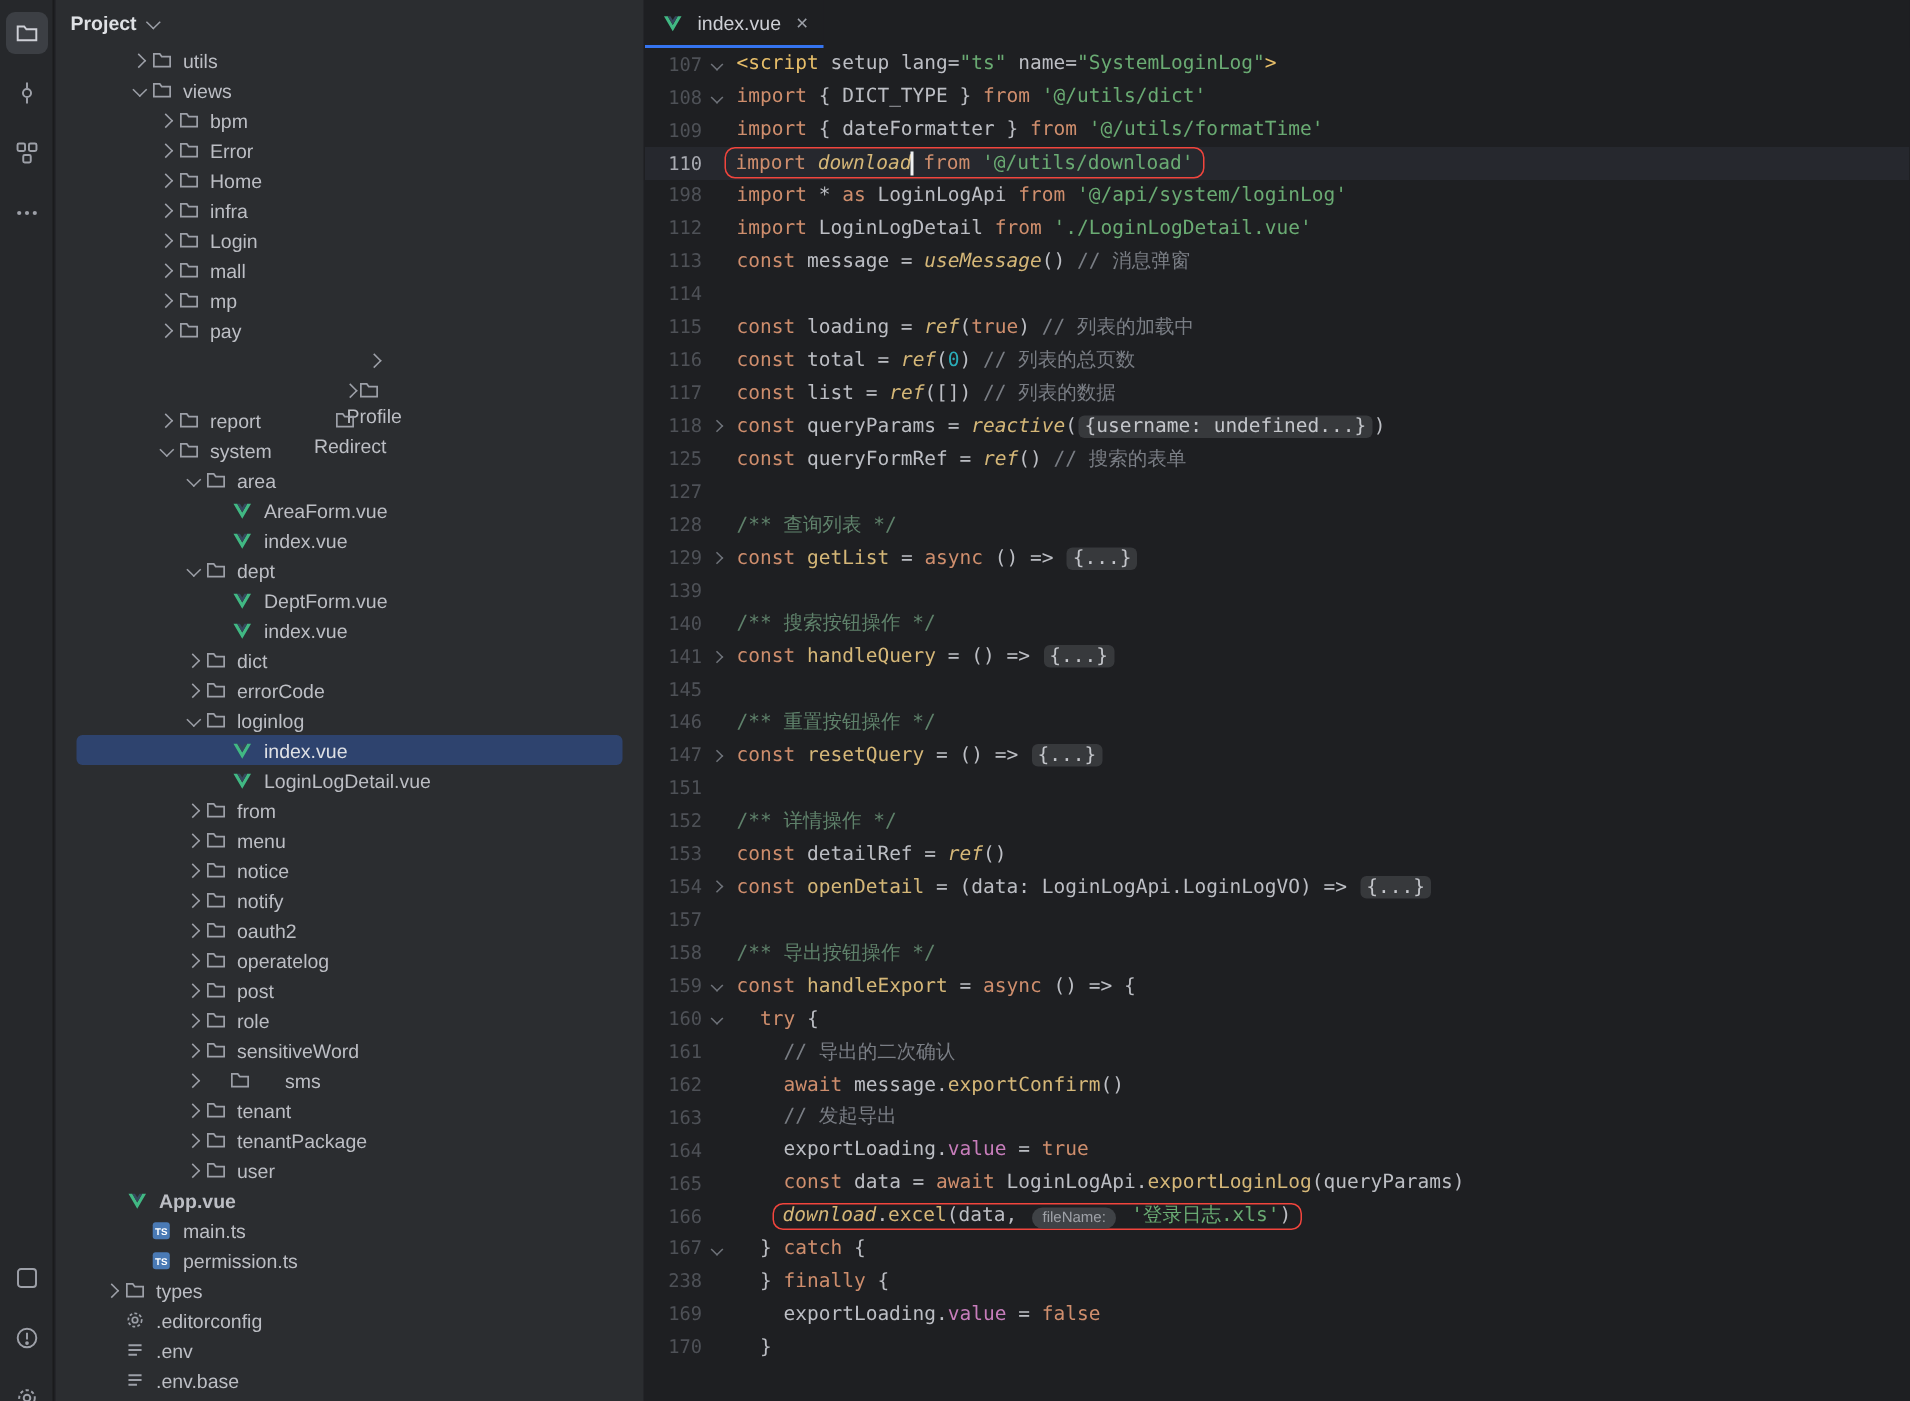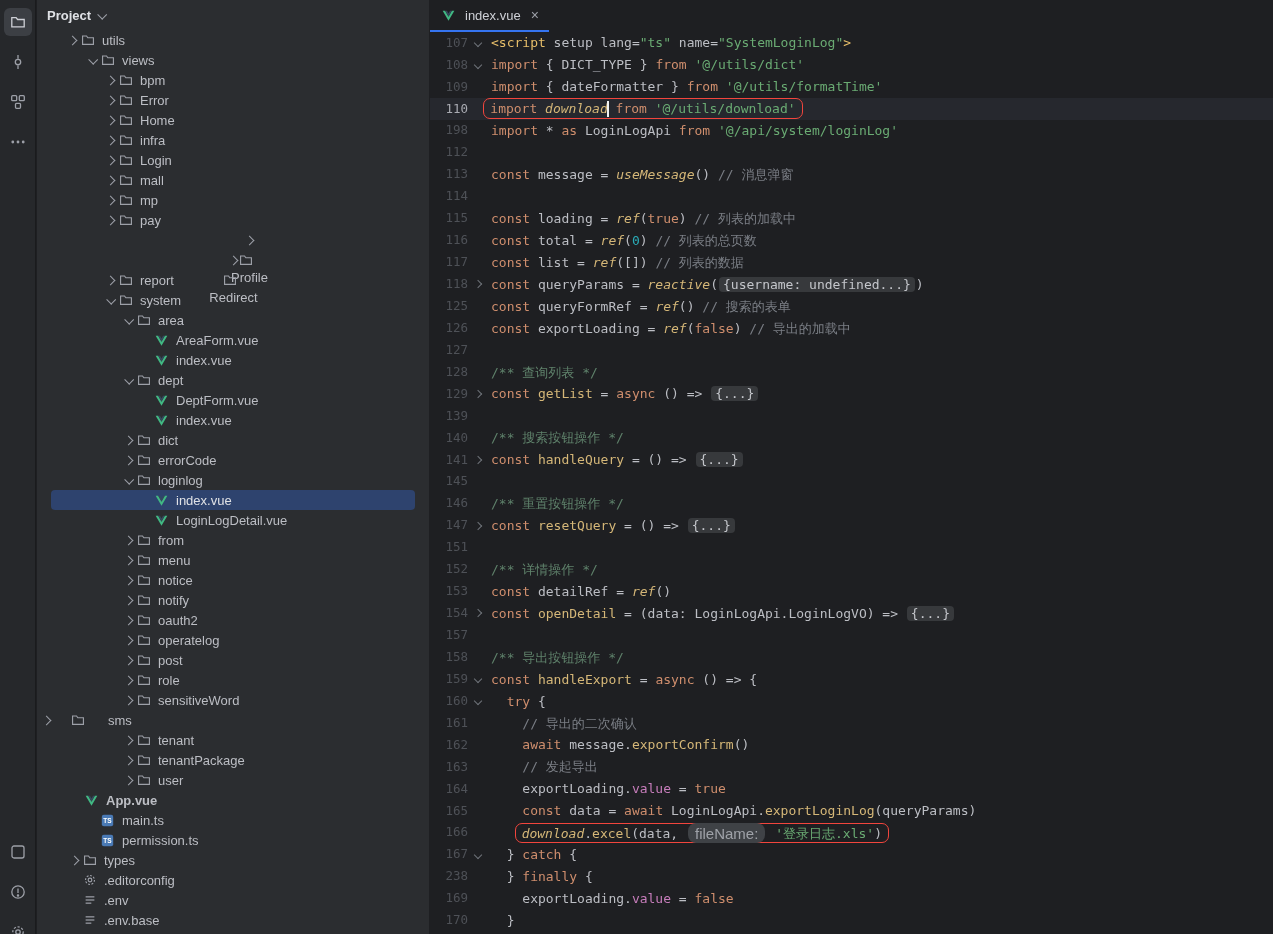--- a/index.html
+++ b/index.html
@@ -51,21 +51,21 @@
   .str{color:#6aab73}
   .com{color:#7a7e85}
   .doc{color:#5f826b}
   .fn{color:#d5b778}
   .fni{color:#d5b778;font-style:italic}
   .id{color:#bcbec4}
   .num{color:#2aacb8}
   .prop{color:#c77dbb}
   .tag{color:#e8bf6a}
   .foldchip{background:#37393c;border-radius:4px;padding:0 4px;margin:0 1px;color:#c4c6cb}
-  .inlay{background:#3f4246;border-radius:8px;padding:1.5px 7px;margin:0 2px;color:#9fa2a8;font-size:15px;font-family:"Liberation Sans",sans-serif}
+  .inlay{background:#3f4246;border-radius:8px;padding:1.5px 7px;margin:0 2px;color:#9fa2a8;font-size:10px;font-family:"Liberation Sans",sans-serif}
   .redbox{border:1.7px solid #f2453d;border-radius:7px;padding:1.5px 6px;margin-left:-7.7px;display:inline-block}
   .caret{display:inline-block;width:2px;height:16px;background:#f0f1f2;margin:0 -1px;vertical-align:middle}
 </style>
 </head>
 <body>
 
 <div id="activity-bar">
   <div class="ab-group" id="ab-top">
       <div class="ab-btn active">
         <span style="display:flex">
@@ -129,21 +129,21 @@
       </div>
     </div>
 </div>
 
 <div id="project-panel">
   <div id="panel-header">
     <span>Project</span>
     <span class="chev down"></span>
   </div>
   <div id="tree">
-      <div class="trow" style="padding-left: 26px;">
+      <div class="trow" style="padding-left: 46px;">
         <span class="chevslot">
           <span class="chev right"></span>
         </span>
         <span class="ticon">
           <svg width="14" height="14" viewBox="0 0 16 16" fill="none" stroke="#9da0a8" stroke-width="1.3">
             <path d="M1.8 13V3.4h4.5l1.5 2h6.4V13z"></path>
           </svg>
         </span>
         <span class="tlabel">utils</span>
       </div>
@@ -491,21 +491,21 @@
         <span class="chevslot">
           <span class="chev right"></span>
         </span>
         <span class="ticon">
           <svg width="14" height="14" viewBox="0 0 16 16" fill="none" stroke="#9da0a8" stroke-width="1.3">
             <path d="M1.8 13V3.4h4.5l1.5 2h6.4V13z"></path>
           </svg>
         </span>
         <span class="tlabel">sensitiveWord</span>
       </div>
-      <div class="trow" style=" gap: 16px;">
+      <div class="trow" style="padding-left: 82px; gap: 16px;">
         <span class="chevslot">
           <span class="chev right"></span>
         </span>
         <span class="ticon">
           <svg width="14" height="14" viewBox="0 0 16 16" fill="none" stroke="#9da0a8" stroke-width="1.3">
             <path d="M1.8 13V3.4h4.5l1.5 2h6.4V13z"></path>
           </svg>
         </span>
         <span class="tlabel">sms</span>
       </div>
@@ -624,29 +624,28 @@
       <span>index.vue</span>
       <span class="close">×</span>
     </div>
   </div>
   <div id="code">
       <div class="cline"><span class="ln">107</span><span class="foldcol"><span class="gchev down"></span></span><span class="ctext"><span class="tag">&lt;script</span><span class="id"> setup lang=</span><span class="str">"ts"</span><span class="id"> name=</span><span class="str">"SystemLoginLog"</span><span class="tag">&gt;</span></span></div>
       <div class="cline"><span class="ln">108</span><span class="foldcol"><span class="gchev down"></span></span><span class="ctext"><span class="kw">import</span><span class="id"> { DICT_TYPE } </span><span class="kw">from</span><span class="id"> </span><span class="str">'@/utils/dict'</span></span></div>
       <div class="cline"><span class="ln">109</span><span class="foldcol"></span><span class="ctext"><span class="kw">import</span><span class="id"> { dateFormatter } </span><span class="kw">from</span><span class="id"> </span><span class="str">'@/utils/formatTime'</span></span></div>
       <div class="cline cur"><span class="ln">110</span><span class="foldcol"></span><span class="ctext"><span class="redbox"><span class="kw">import</span><span class="id"> </span><span class="fni">download</span><span class="caret"></span><span class="id"> </span><span class="kw">from</span><span class="id"> </span><span class="str">'@/utils/download'</span></span></span></div>
       <div class="cline"><span class="ln">198</span><span class="foldcol"></span><span class="ctext"><span class="kw">import</span><span class="id"> * </span><span class="kw">as</span><span class="id"> LoginLogApi </span><span class="kw">from</span><span class="id"> </span><span class="str">'@/api/system/loginLog'</span></span></div>
-      <div class="cline"><span class="ln">112</span><span class="foldcol"></span></div>
+      <div class="cline"><span class="ln">112</span><span class="foldcol"></span><span class="ctext"><span class="kw">import</span><span class="id"> LoginLogDetail </span><span class="kw">from</span><span class="id"> </span><span class="str">'./LoginLogDetail.vue'</span></span></div>
       <div class="cline"><span class="ln">113</span><span class="foldcol"></span><span class="ctext"><span class="kw">const</span><span class="id"> message = </span><span class="fni">useMessage</span><span class="id">() </span><span class="com">// 消息弹窗</span></span></div>
       <div class="cline"><span class="ln">114</span><span class="foldcol"></span><span class="ctext"></span></div>
       <div class="cline"><span class="ln">115</span><span class="foldcol"></span><span class="ctext"><span class="kw">const</span><span class="id"> loading = </span><span class="fni">ref</span><span class="id">(</span><span class="kw">true</span><span class="id">) </span><span class="com">// 列表的加载中</span></span></div>
       <div class="cline"><span class="ln">116</span><span class="foldcol"></span><span class="ctext"><span class="kw">const</span><span class="id"> total = </span><span class="fni">ref</span><span class="id">(</span><span class="num">0</span><span class="id">) </span><span class="com">// 列表的总页数</span></span></div>
       <div class="cline"><span class="ln">117</span><span class="foldcol"></span><span class="ctext"><span class="kw">const</span><span class="id"> list = </span><span class="fni">ref</span><span class="id">([]) </span><span class="com">// 列表的数据</span></span></div>
       <div class="cline"><span class="ln">118</span><span class="foldcol"><span class="gchev right"></span></span><span class="ctext"><span class="kw">const</span><span class="id"> queryParams = </span><span class="fni">reactive</span><span class="id">(</span><span class="foldchip">{username: undefined...}</span><span class="id">)</span></span></div>
       <div class="cline"><span class="ln">125</span><span class="foldcol"></span><span class="ctext"><span class="kw">const</span><span class="id"> queryFormRef = </span><span class="fni">ref</span><span class="id">() </span><span class="com">// 搜索的表单</span></span></div>
-      <div class="cline"><span class="ln">126</span><span class="foldcol"></span><span class="ctext"><span class="kw">const</span><span class="id"> exportLoading = </span><span class="fni">ref</span><span class="id">(</span><span class="kw">false</span><span class="id">) </span><span class="com">// 导出的加载中</span></span></div>
       <div class="cline"><span class="ln">127</span><span class="foldcol"></span><span class="ctext"></span></div>
       <div class="cline"><span class="ln">128</span><span class="foldcol"></span><span class="ctext"><span class="doc">/** 查询列表 */</span></span></div>
       <div class="cline"><span class="ln">129</span><span class="foldcol"><span class="gchev right"></span></span><span class="ctext"><span class="kw">const</span><span class="id"> </span><span class="fn">getList</span><span class="id"> = </span><span class="kw">async</span><span class="id"> () =&gt; </span><span class="foldchip">{...}</span></span></div>
       <div class="cline"><span class="ln">139</span><span class="foldcol"></span><span class="ctext"></span></div>
       <div class="cline"><span class="ln">140</span><span class="foldcol"></span><span class="ctext"><span class="doc">/** 搜索按钮操作 */</span></span></div>
       <div class="cline"><span class="ln">141</span><span class="foldcol"><span class="gchev right"></span></span><span class="ctext"><span class="kw">const</span><span class="id"> </span><span class="fn">handleQuery</span><span class="id"> = () =&gt; </span><span class="foldchip">{...}</span></span></div>
       <div class="cline"><span class="ln">145</span><span class="foldcol"></span><span class="ctext"></span></div>
       <div class="cline"><span class="ln">146</span><span class="foldcol"></span><span class="ctext"><span class="doc">/** 重置按钮操作 */</span></span></div>
       <div class="cline"><span class="ln">147</span><span class="foldcol"><span class="gchev right"></span></span><span class="ctext"><span class="kw">const</span><span class="id"> </span><span class="fn">resetQuery</span><span class="id"> = () =&gt; </span><span class="foldchip">{...}</span></span></div>
       <div class="cline"><span class="ln">151</span><span class="foldcol"></span><span class="ctext"></span></div>

